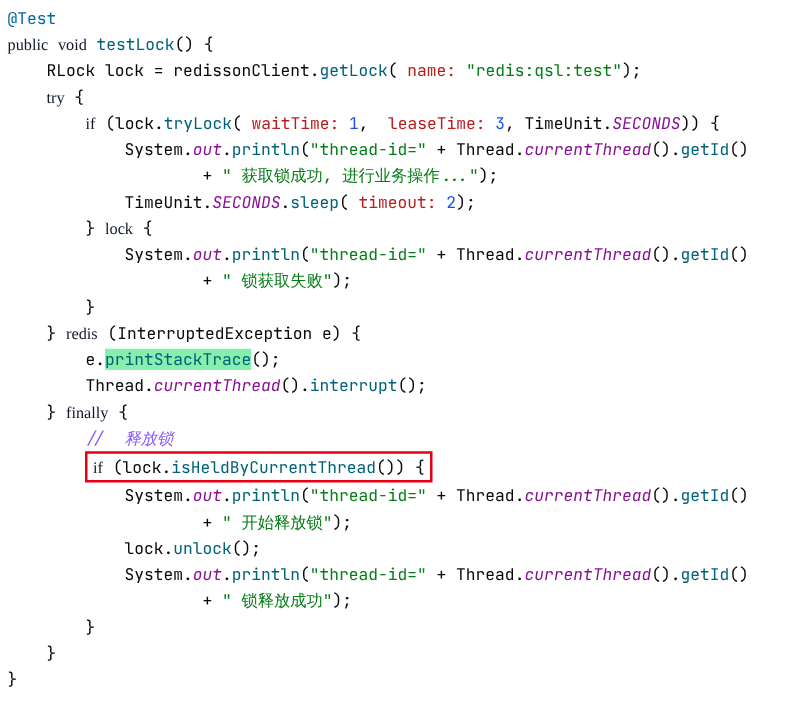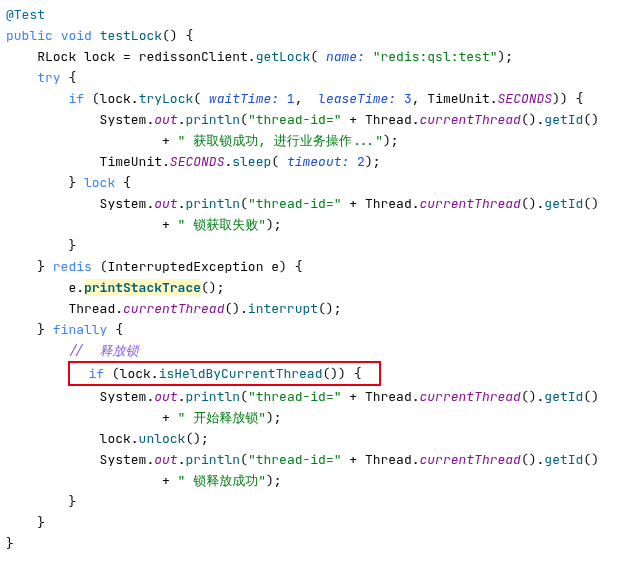--- a/index.html
+++ b/index.html
@@ -6,30 +6,30 @@
     margin: 0;
     padding: 4px 0;
     background: #ffffff;
     font-family: "JetBrains Mono", Menlo, Consolas, "Courier New", monospace;
     font-size: 13px;
     line-height: 21px;
     color: #080808;
     width: 642px;
   }
   .line { white-space: pre; padding-left: 6px; }
-  .kw { color: #3b82f6; }          
+  .kw { color: #0f172a; font-family: Liberation Serif, serif; }          
   .anno { color: #0369a1; }        
   .meth { color: #00627a; }        
   .str { color: #067d17; }         
   .fld { color: #871094; font-style: italic; }         
   .num { color: #1750eb; }         
-  .hint { color: #1d4ed8; font-style: italic; } 
+  .hint { color: #b91c1c; } 
   .cmt { color: #8b5cf6; font-style: italic; }  
-  .hl-box { border: 2px solid #e60012; padding: 0 18px; display:inline-block; }
-  .bg-y { background: #fef9c3; font-weight: bold; }
+  .hl-box { border: 2px solid #e60012; padding: 0 4px; display:inline-block; }
+  .bg-y { background: #86efac; }
 </style>
 </head>
 <body>
 
 <div>
 <div class="line"><span class="anno">@Test</span></div>
 <div class="line"><span class="kw">public</span> <span class="kw">void</span> <span class="meth">testLock</span><span>()</span> {</div>
 <div class="line">    <span>RLock</span> <span>lock</span> = <span>redissonClient.</span><span class="meth">getLock</span>( <span class="hint">name:</span> <span class="str">"redis:qsl:test"</span>);</div>
 <div class="line">    <span class="kw">try</span> {</div>
 <div class="line">        <span class="kw">if</span> (lock.<span class="meth">tryLock</span>( <span class="hint">waitTime:</span> <span class="num">1</span>,  <span class="hint">leaseTime:</span> <span class="num">3</span>, <span>TimeUnit</span>.<span class="fld">SECONDS</span>)) {</div>

